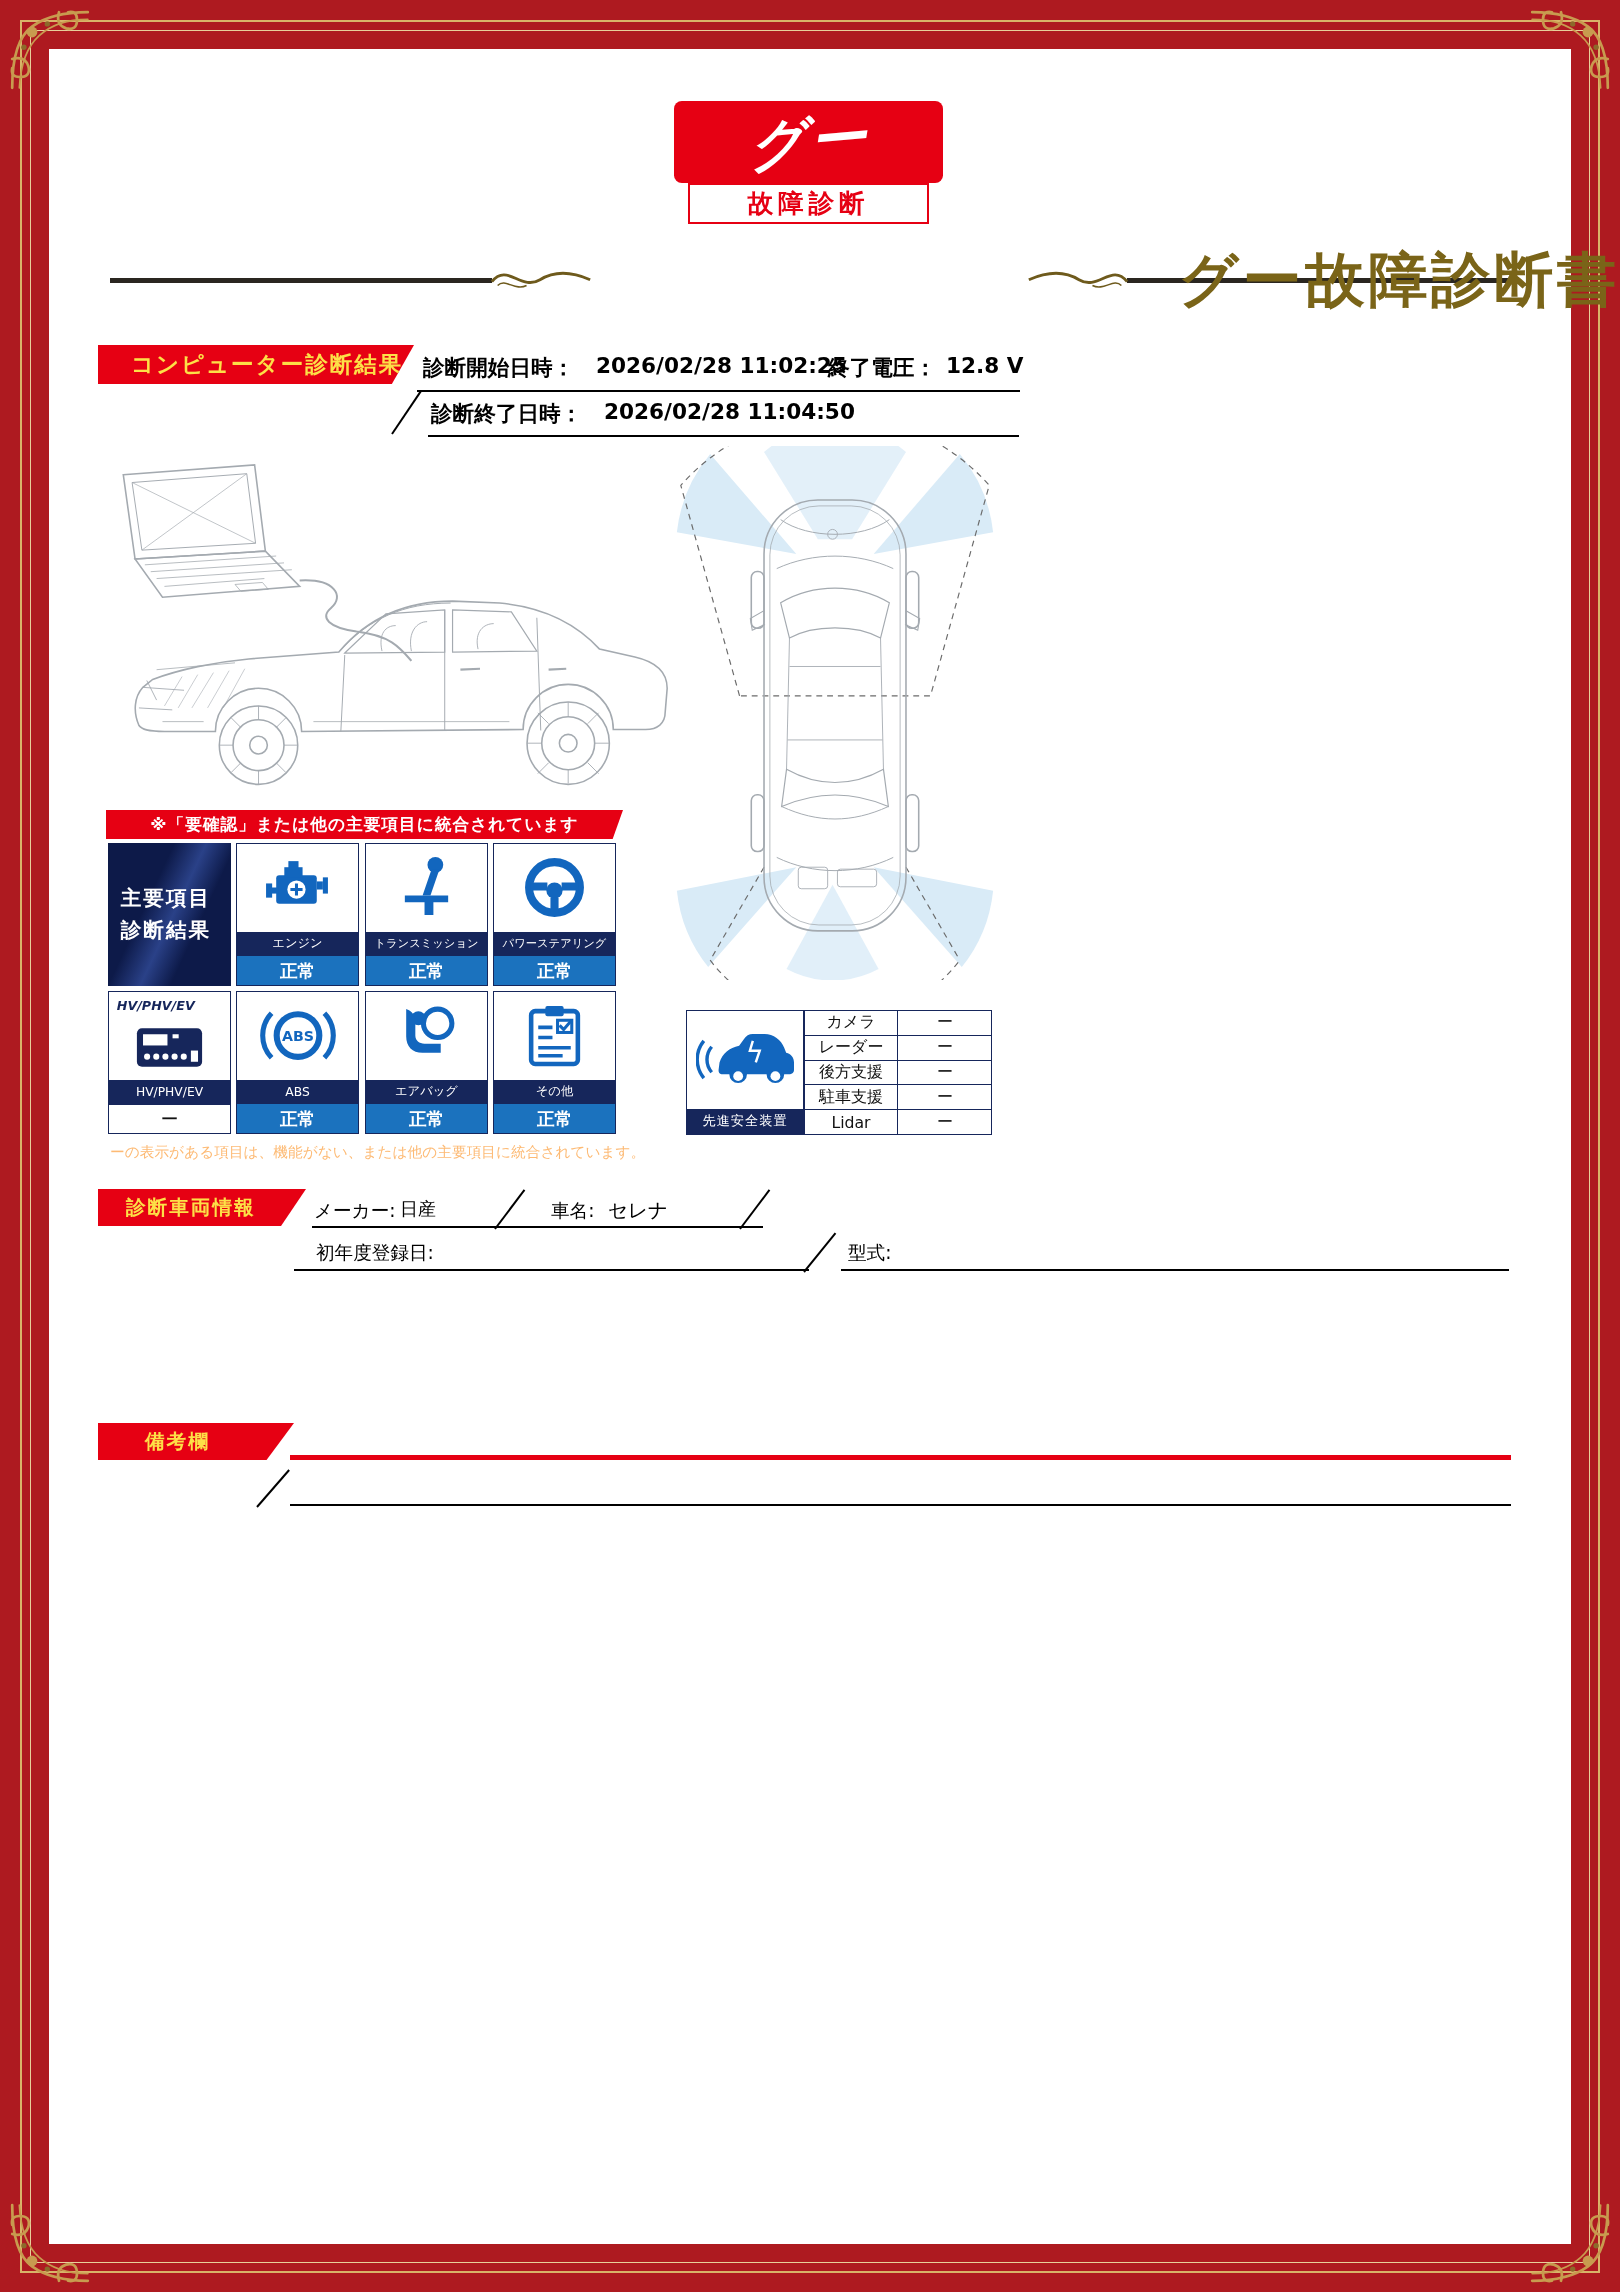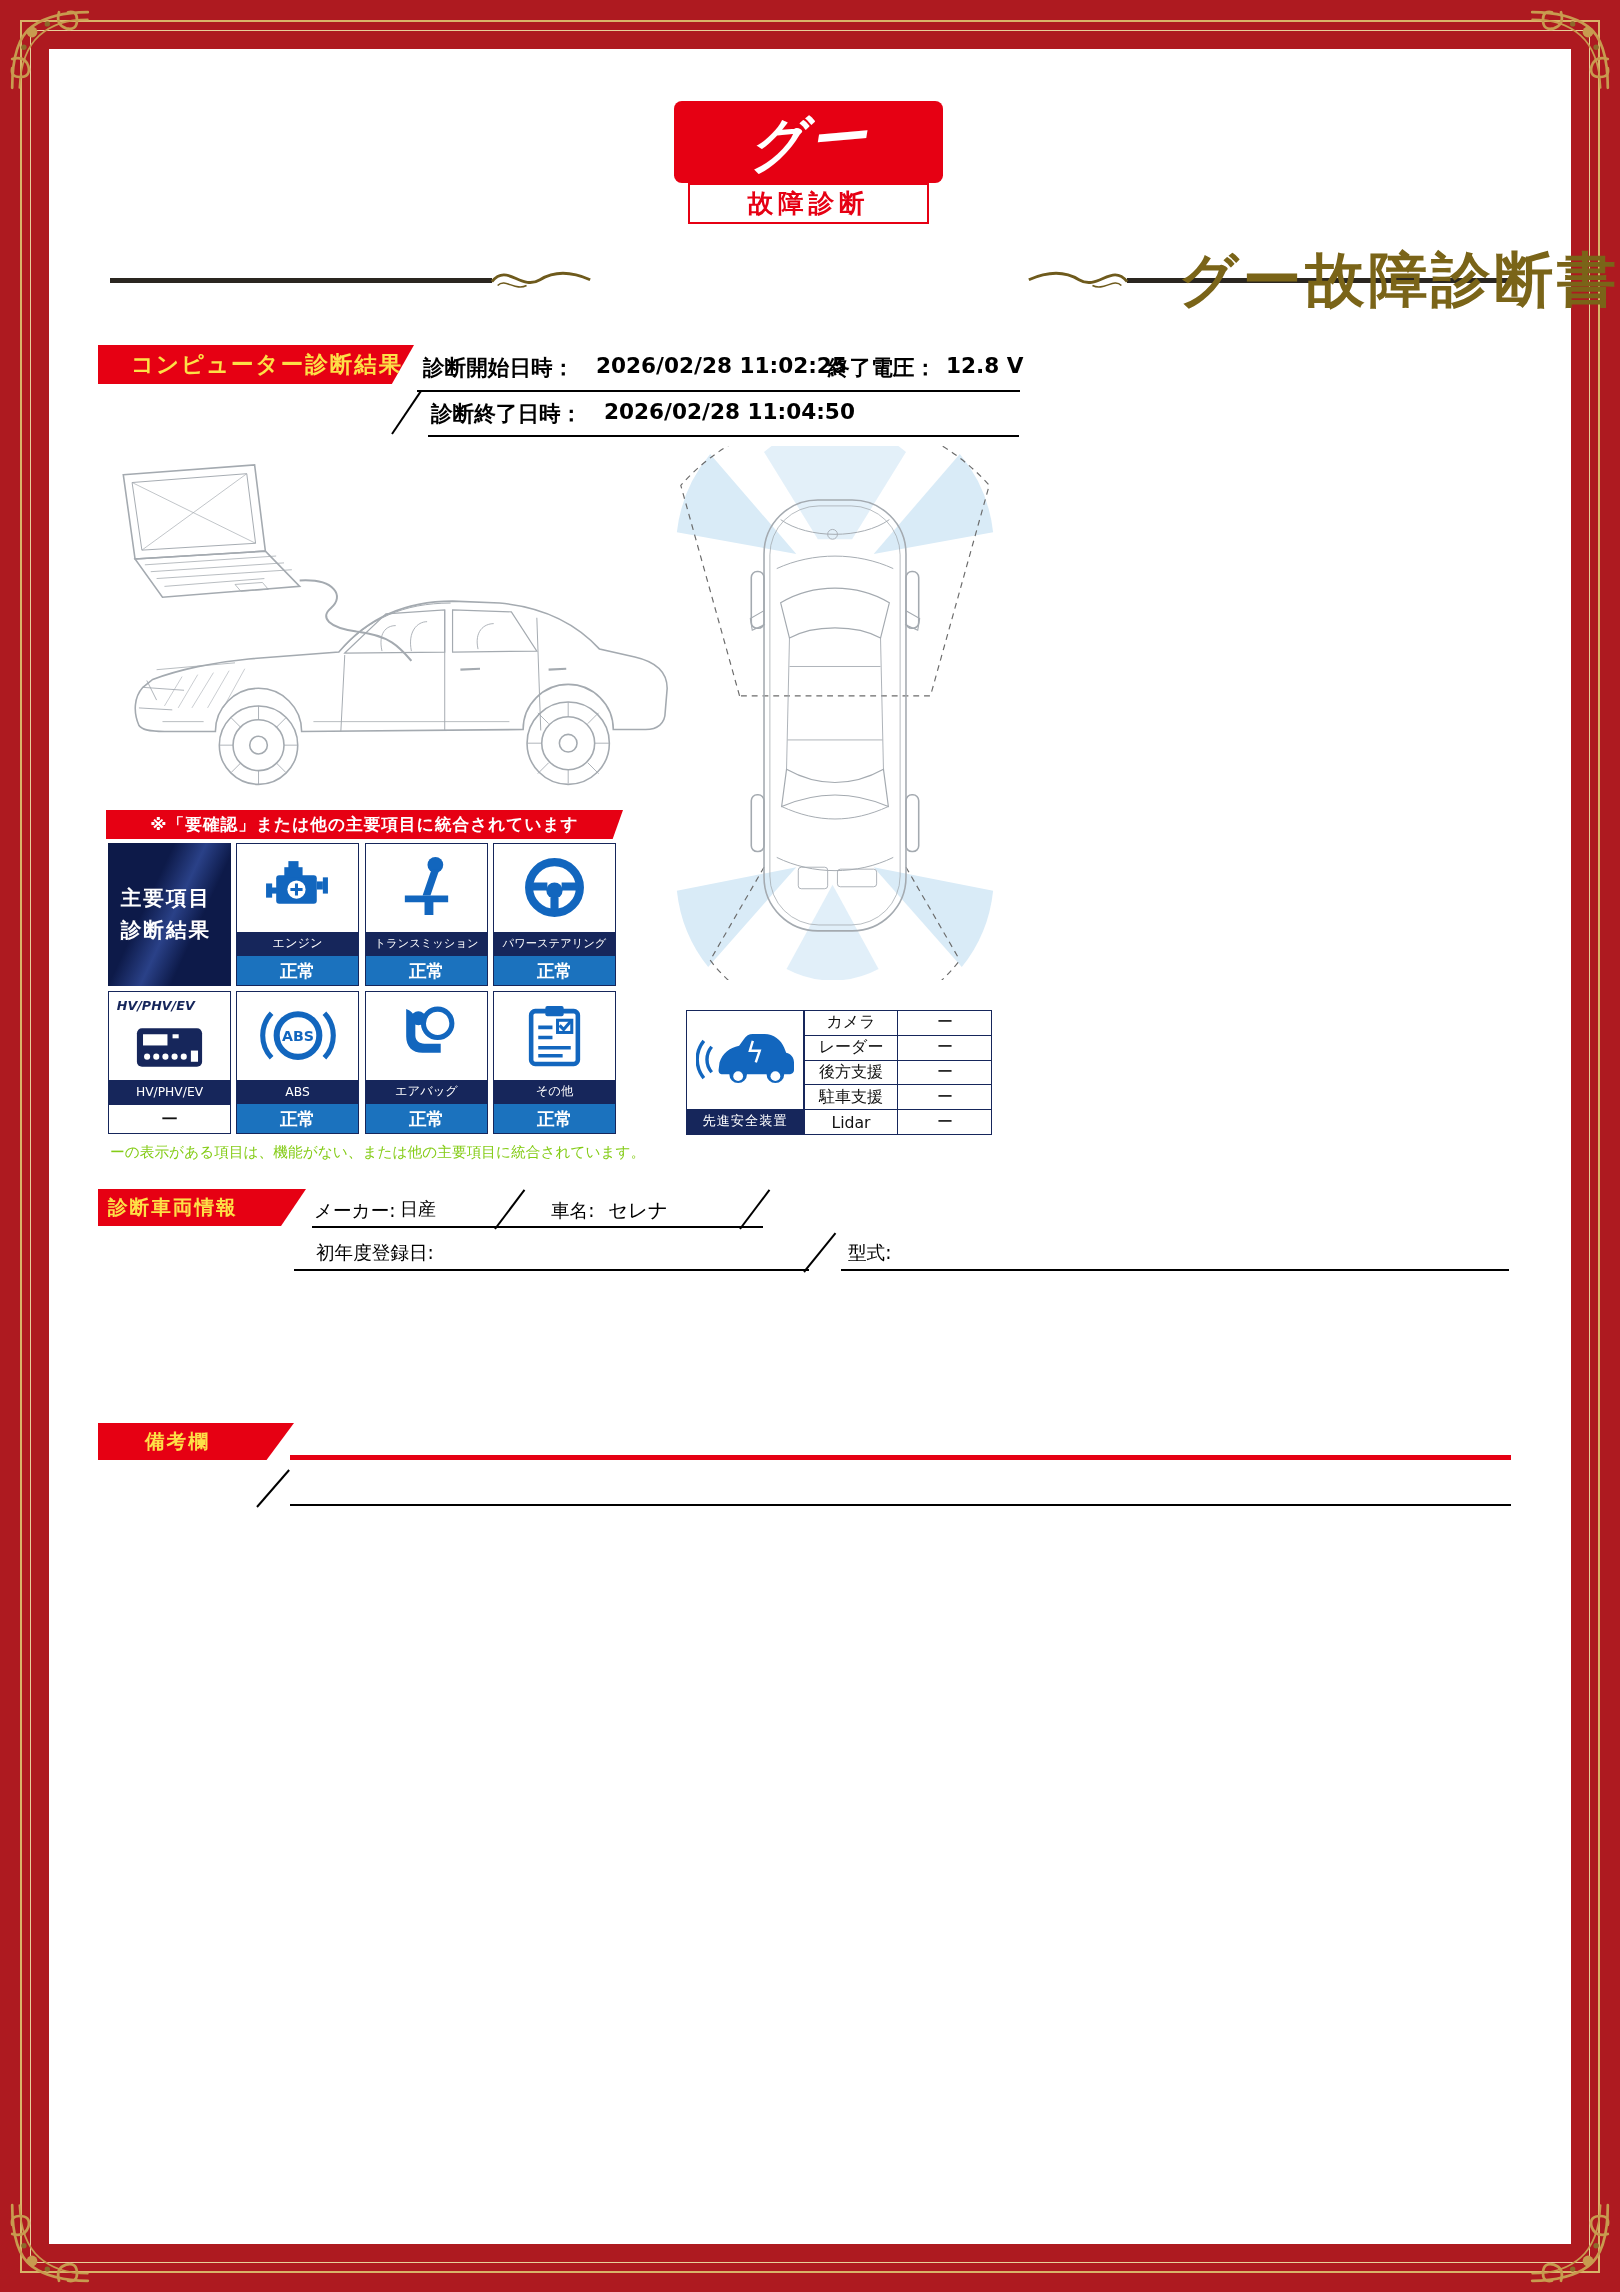--- a/index.html
+++ b/index.html
@@ -29,40 +29,40 @@
   .logo-white span{color:#E60013;font-size:25.5px;font-weight:bold;letter-spacing:4.9px}
 
   
   .title-line{position:absolute;top:278px;height:4.9px;background:#2A2620}
   .page-title{position:absolute;left:0;right:0;top:241px;text-align:right;font-size:59px;font-weight:bold;color:#7A6418;letter-spacing:3.9px}
   .flourish{position:absolute;top:267px;width:106px;height:27.4px}
 
   
   .banner{position:absolute;background:#E60013;color:#fde047;font-weight:bold;display:flex;align-items:center}
   .banner.diag{left:98px;top:345px;width:316px;height:39px;font-size:22.5px;letter-spacing:2px;padding-left:33px;clip-path:polygon(0 0,100% 0,93% 100%,0 100%)}
-  .banner.vehicle{left:98px;top:1189px;width:208px;height:37px;font-size:19.6px;letter-spacing:2px;padding-left:10px;clip-path:polygon(0 0,100% 0,88% 100%,0 100%)}
+  .banner.vehicle{left:98px;top:1189px;width:208px;height:37px;font-size:19.6px;letter-spacing:2px;padding-left:28px;clip-path:polygon(0 0,100% 0,88% 100%,0 100%)}
   .banner.remarks{left:98px;top:1423px;width:196px;height:37px;font-size:19.6px;letter-spacing:2px;padding-left:47px;clip-path:polygon(0 0,100% 0,86% 100%,0 100%)}
 
   .dtext{position:absolute;font-size:21.6px;font-weight:bold;color:#000;white-space:nowrap}
   .hline{position:absolute;height:2px;background:#000}
   .slash{position:absolute;height:2px;background:#000;transform-origin:left center}
   .redline{position:absolute;background:#E60013}
 
   
   .notice-bar{position:absolute;left:106px;top:810px;width:517px;height:29px;background:#E60013;color:#fff;font-size:16.7px;font-weight:bold;display:flex;align-items:center;justify-content:center;letter-spacing:1px;clip-path:polygon(0 0,100% 0,98% 100%,0 100%)}
 
   
   .tile{position:absolute;width:123px;height:143px;background:#fff;border:1px solid #16265B;display:flex;flex-direction:column}
   .t-icon{flex:1;display:flex;align-items:center;justify-content:center;overflow:hidden}
   .t-label{height:24.5px;background:#16265B;color:#fff;font-size:12.3px;display:flex;align-items:center;justify-content:center;white-space:nowrap}
   .t-value{height:29px;background:#1B72BE;color:#fff;font-size:17.6px;font-weight:bold;display:flex;align-items:center;justify-content:center}
   .t-value.dash{background:#fff;color:#111;border-top:1px solid #16265B;font-weight:normal}
   .tile-header{position:absolute;left:108px;top:843px;width:123px;height:143px;color:#fff;font-size:20.6px;font-weight:bold;letter-spacing:2px;line-height:1.55;display:flex;flex-direction:column;justify-content:center;padding-left:12.7px;background:linear-gradient(115deg,#0D1A49 0%,#0D1A49 35%,#2A4188 52%,#0D1A49 68%,#0D1A49 100%)}
   .hv-brand{height:23.5px;padding:5.9px 0 0 7.8px;color:#16265B;font-size:12.7px;font-weight:bold;font-style:italic}
-  .footnote{position:absolute;left:110px;top:1143px;font-size:14.7px;color:#84cc16;white-space:nowrap}
+  .footnote{position:absolute;left:110px;top:1143px;font-size:14.7px;color:#fdba74;white-space:nowrap}
 
   
   .safety-left{position:absolute;left:686px;top:1010px;width:118px;height:125px;border:1px solid #16265B;background:#fff;display:flex;flex-direction:column}
   .s-icon{flex:1;display:flex;align-items:center;justify-content:center}
   .s-label{height:25.5px;background:#16265B;color:#fff;font-size:13.2px;display:flex;align-items:center;justify-content:center;letter-spacing:1px}
   .safety-table{position:absolute;left:804px;top:1010px;width:188px;height:125px;display:grid;grid-template-columns:93px 95px;grid-auto-rows:1fr;border-right:1px solid #16265B;border-bottom:1px solid #16265B;background:#fff}
   .scell{border-left:1px solid #16265B;border-top:1px solid #16265B;display:flex;align-items:center;justify-content:center;font-size:16px;color:#111}
 
   .vtext{position:absolute;font-size:18.6px;color:#000;white-space:nowrap}
 </style>

